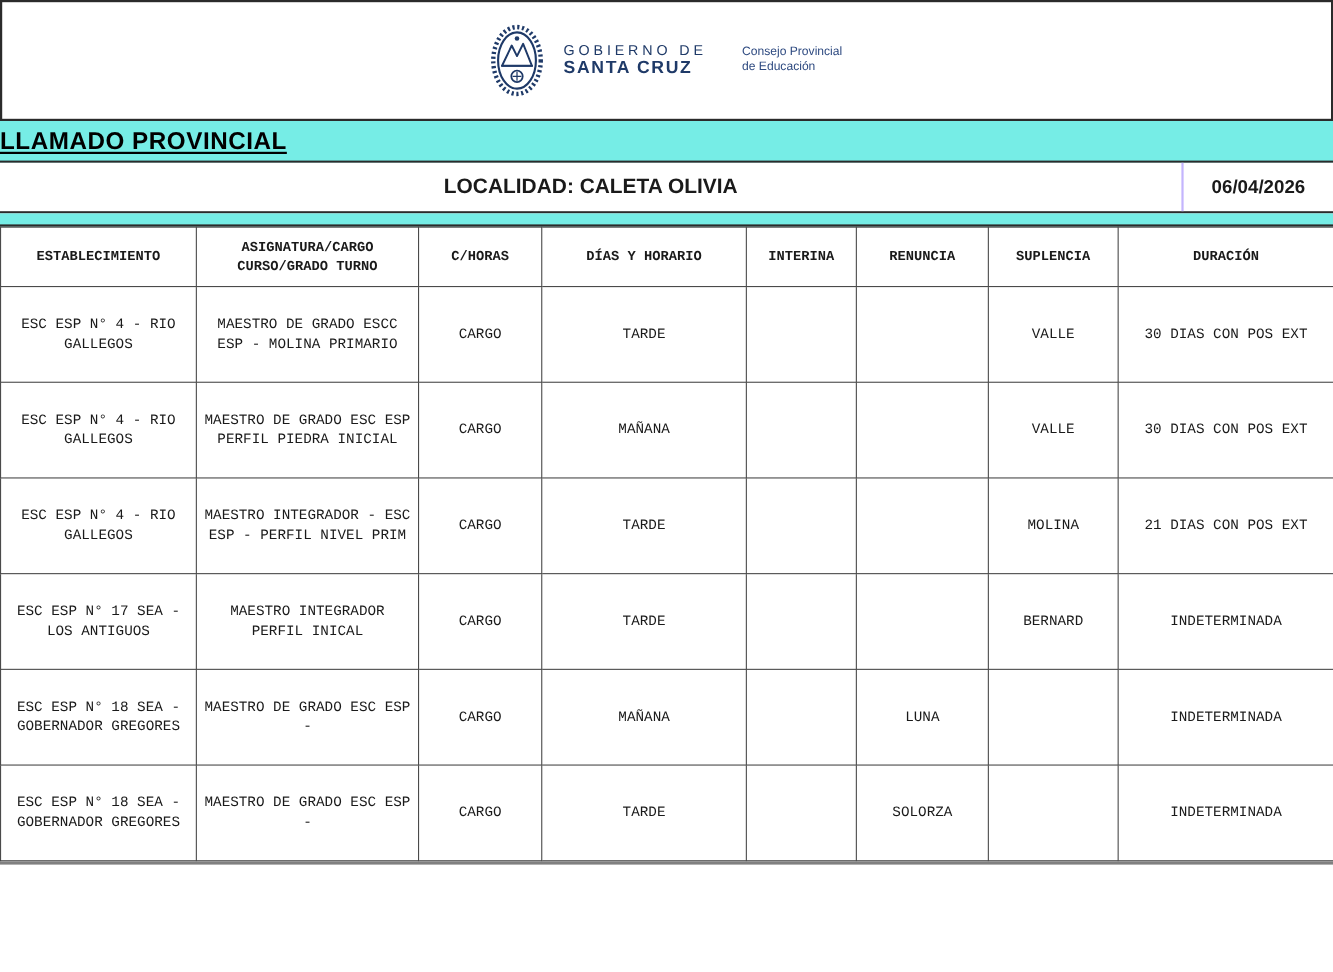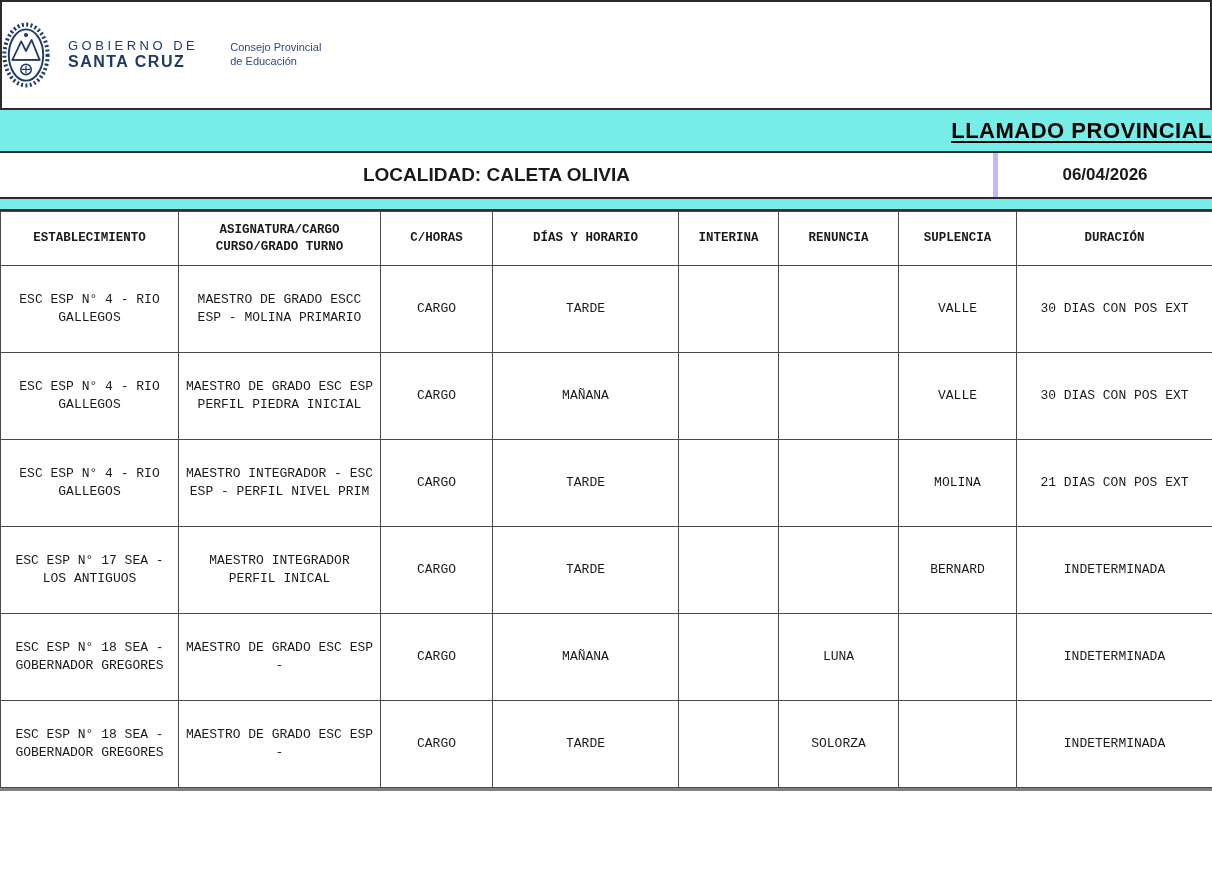--- a/index.html
+++ b/index.html
@@ -11,49 +11,49 @@
     --bottom-gray:#808080;
   }
   *{box-sizing:border-box;margin:0;padding:0;}
   html,body{background:#fff;}
   body{font-family:"Liberation Sans", sans-serif;color:#1a1a1a;}
   .page{width:1212px;height:884px;background:#fff;overflow:hidden;}
 
   
   .brand-header{
     height:110px;border:2px solid var(--border-dark);
-    display:flex;align-items:center;justify-content:flex-start;background:#fff;
+    display:flex;align-items:center;justify-content:center;background:#fff;
   }
   .brand{display:flex;align-items:center;gap:18px;}
   .crest{flex:0 0 auto;}
   .gov-text{display:flex;flex-direction:column;line-height:1.1;}
   .gov-line1{font-size:13px;letter-spacing:3.5px;color:var(--brand-navy);font-weight:500;}
   .gov-line2{font-size:16px;font-weight:bold;letter-spacing:1.5px;color:var(--brand-navy);}
   .consejo{margin-left:14px;display:flex;flex-direction:column;line-height:1.25;
     font-size:11px;color:var(--consejo-blue);}
 
   
   .title-band{
-    height:43px;background:var(--band-cyan);
+    height:38px;background:var(--band-cyan);
     border-bottom:2px solid var(--border-dark);
-    display:flex;align-items:center;justify-content:flex-end;
+    display:flex;align-items:center;justify-content:flex-start;
   }
   .title-band span{
     font-size:22px;font-weight:bold;color:#000;
     text-decoration:underline;text-decoration-thickness:2px;text-underline-offset:3px;
     letter-spacing:0.5px;
   }
 
   
   .locality-row{
     height:46px;display:flex;border-bottom:2px solid var(--border-dark);background:#fff;
   }
   .locality-cell{
-    width:998px;display:flex;align-items:center;justify-content:center;
-    border-right:5px solid #c4b5fd;
+    width:1076px;display:flex;align-items:center;justify-content:center;
+    border-right:2px solid #c4b5fd;
   }
   .locality-cell span{font-size:19px;font-weight:bold;}
   .date-cell{flex:1;display:flex;align-items:center;justify-content:center;}
   .date-cell span{font-size:17px;font-weight:bold;}
 
   
   .cyan-strip{height:12px;background:var(--band-cyan);border-bottom:2px solid var(--border-dark);}
 
   
   table{width:1212px;border-collapse:collapse;table-layout:fixed;font-family:Liberation Mono, monospace;}

